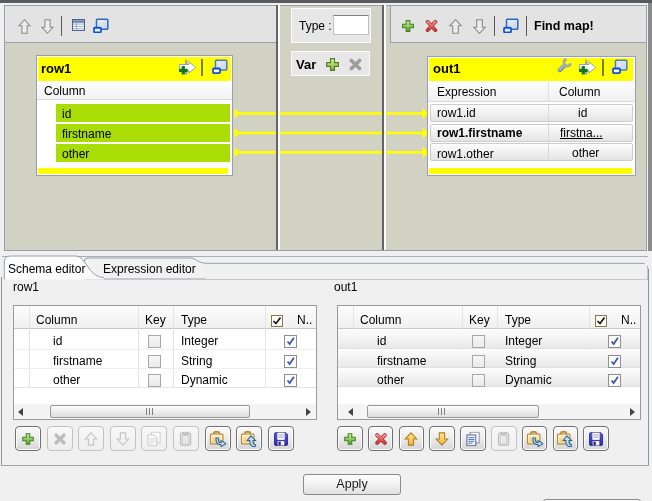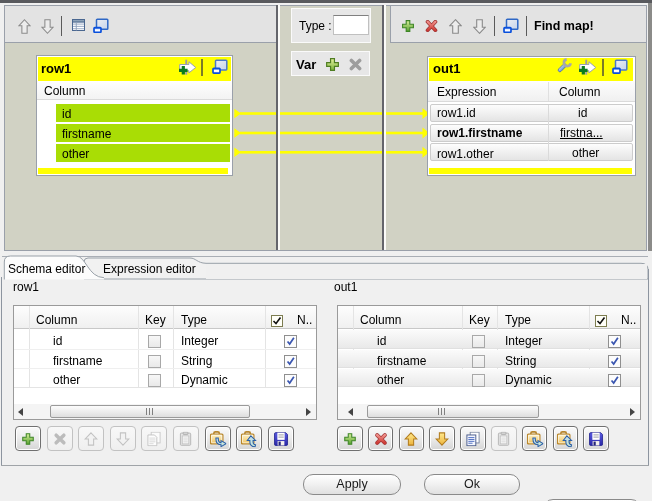--- a/index.html
+++ b/index.html
@@ -8,21 +8,21 @@
 #stage { position:relative; width:652px; height:501px; background:#f0f0f0; font-size:12px; color:#000; }
 .beige { background:#d1d2c4; }
 .tbar { background:#e3e3e3; }
 .txt { position:absolute; white-space:nowrap; }
 .hdr-row { background:linear-gradient(#fdfdfd,#f0f0f0); }
 .sepv { position:absolute; width:1.2px; background:#5a5a5a; }
 .btn26 { position:absolute; width:26px; height:25px; border-radius:4px; }
 .btn-en { border:1px solid #707070; background:linear-gradient(#fafafa,#ececec 48%,#d5d5d5); box-shadow:inset 0 0 0 1px #ffffff; }
 .btn-dis { border:1px solid #c2c2c2; background:linear-gradient(#f8f8f8,#efefef); }
 .btn26 svg { position:absolute; left:50%; top:50%; transform:translate(-50%,-50%); }
-.dlgbtn { position:absolute; top:474px; height:21px; border:1px solid #8a8a8a; border-radius:10px; background:linear-gradient(#ffffff,#f2f2f2 45%,#e0e0e0); text-align:center; line-height:19px; font-size:12.5px; color:#1a1a1a; }
+.dlgbtn { position:absolute; top:474px; height:21px; border:1px solid #8a8a8a; border-radius:3px; background:linear-gradient(#ffffff,#f2f2f2 45%,#e0e0e0); text-align:center; line-height:19px; font-size:12.5px; color:#1a1a1a; }
 .cb { position:absolute; width:13px; height:13px; border:1px solid #a8a8a8; background:linear-gradient(#f7f7f7,#e9e9e9); }
 .cbc { position:absolute; width:13px; height:13px; border:1px solid #8f8f8f; background:#fcfcfc; }
 .rowsel { position:absolute; border:1px solid #cccccc; border-radius:2px; background:linear-gradient(#fdfdfd,#e4e4e4); }
 </style>
 </head>
 <body>
 <div id="stage">
 
   <div class="ab" style="left:0;top:0;width:652px;height:2.5px;background:#595a5e;"></div>
   <div class="ab" style="left:648px;top:3px;width:4px;height:248px;background:#8b8b89;"></div>
@@ -507,15 +507,14 @@
         <use href="#s-foldup"></use>
       </svg>
     </div>
   <div class="btn26 btn-en" style="left:583.4px;top:426px;width:25.5px;">
       <svg width="15" height="15" viewBox="0 0 16 16">
         <use href="#s-floppy"></use>
       </svg>
     </div>
 
   <div class="dlgbtn" style="left:303px;width:98px;">Apply</div>
-  <div class="dlgbtn" style="left:424px;width:96px;">Ok</div>
   <div class="dlgbtn" style="left:543px;width:98px;margin-top:25px;">Cancel</div>
 </div>
 
 </body></html>

